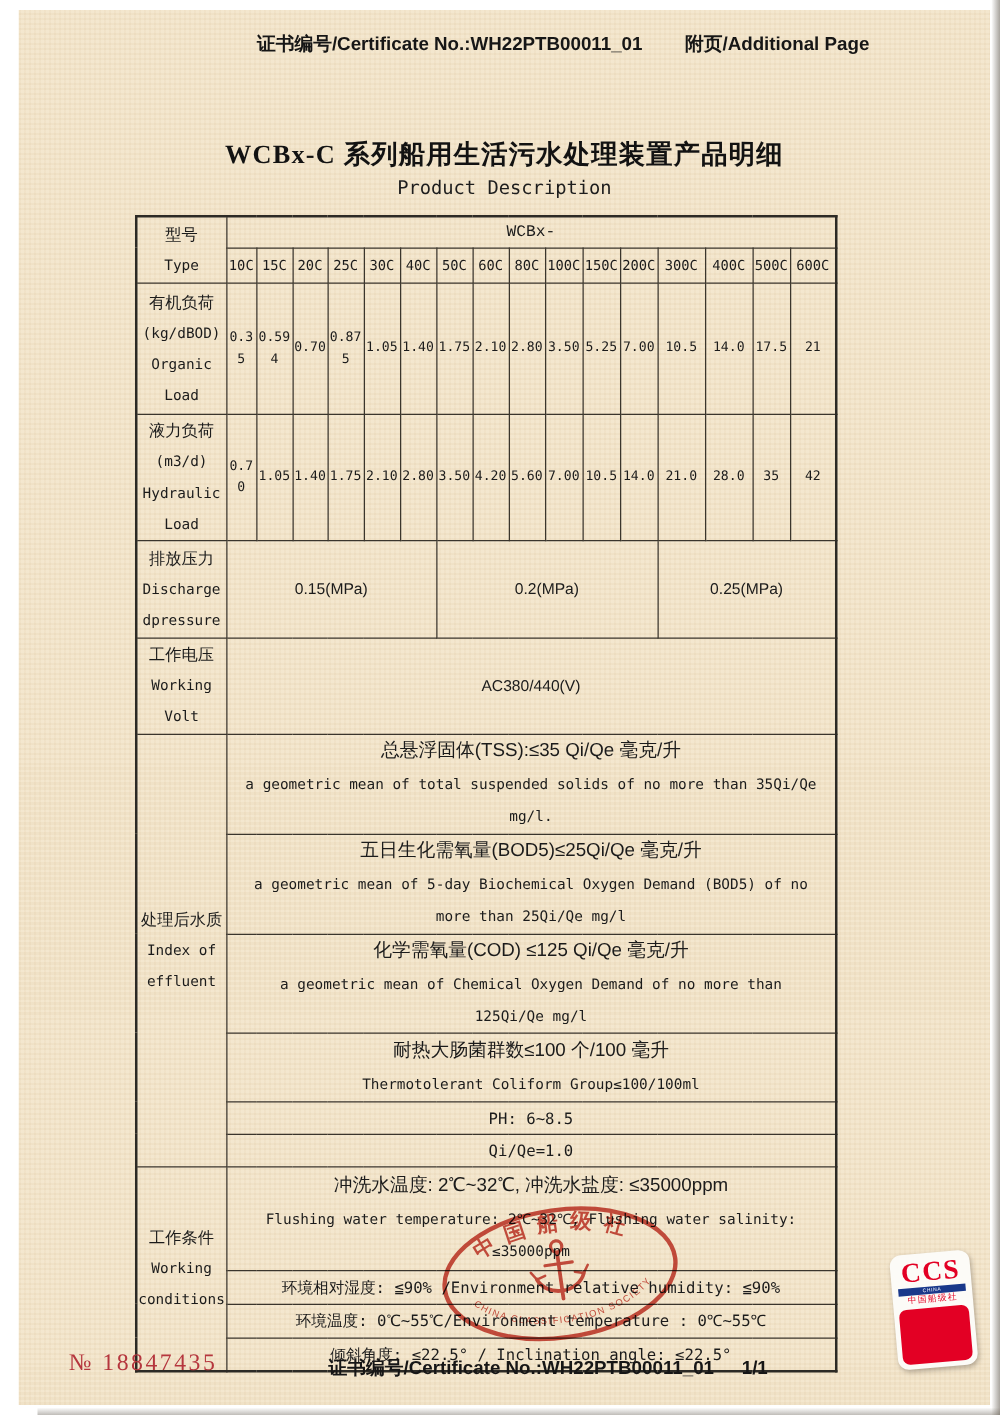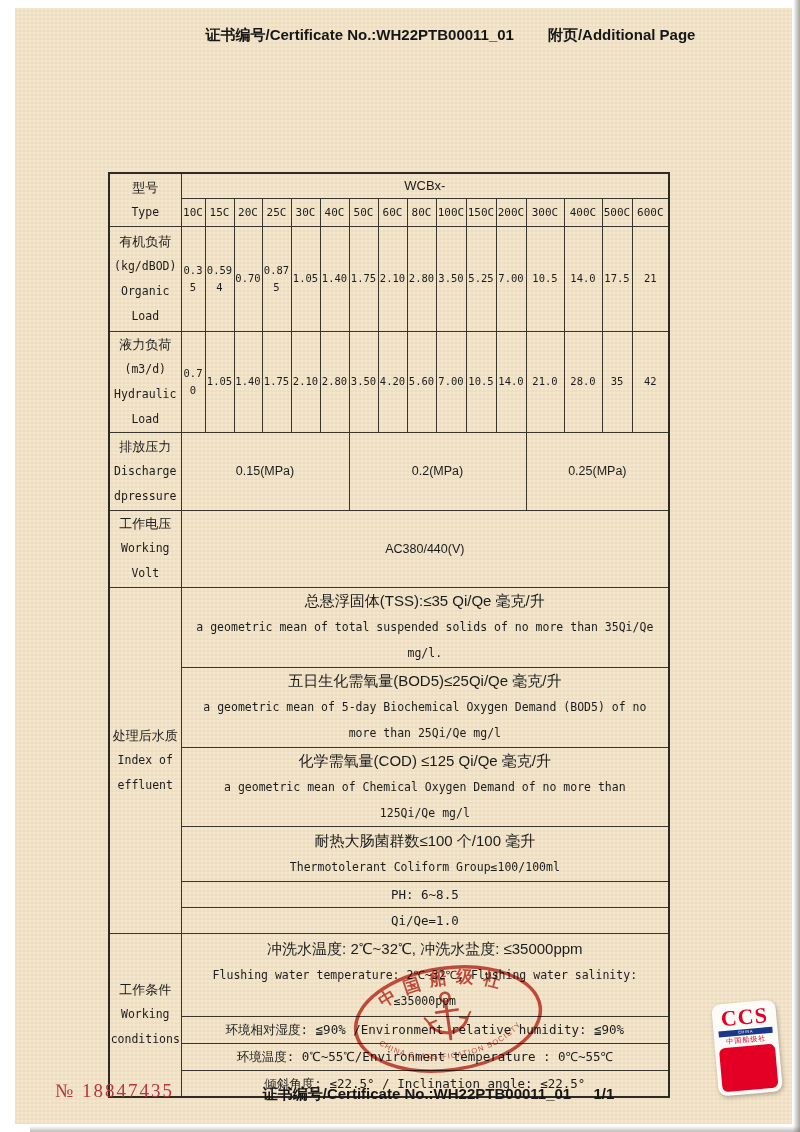--- a/index.html
+++ b/index.html
@@ -26,21 +26,21 @@
              table-layout:fixed;background:transparent;border:2px solid #2c2a25;}
   table.spec td, table.spec th{border:1px solid #3a352c;padding:0;text-align:center;
              vertical-align:middle;font-weight:normal;color:#1b1b1b;overflow:hidden;}
   .zh{font-size:13px;line-height:25px;}
   .en{font-family:"DejaVu Sans Mono","Liberation Mono",monospace;font-size:11.5px;line-height:25px;}
   .label-cell div{line-height:25px;}
   .model{font-family:"DejaVu Sans Mono","Liberation Mono",monospace;font-size:11px;}
   .num{font-family:"DejaVu Sans Mono","Liberation Mono",monospace;font-size:10.5px;
        word-break:break-all;line-height:1.55;}
   .mval{font-family:Liberation Sans, sans-serif;font-size:12.5px;}
-  .series{font-family:Liberation Sans, sans-serif;font-size:13px;font-weight:bold;}
+  .series{font-family:Liberation Mono, monospace;font-size:13px;font-weight:bold;}
   .cline-zh{font-size:15px;line-height:26px;}
   .cline-en{font-family:"DejaVu Sans Mono","Liberation Mono",monospace;font-size:11.5px;line-height:26px;}
   .cline-mix{font-family:"DejaVu Sans Mono","Liberation Mono",monospace;font-size:12.5px;line-height:25px;margin-left:12px;}
 
   .stamp{position:absolute;left:333px;top:952px;width:200px;height:118px;
          transform:rotate(-8deg);opacity:0.88;mix-blend-mode:multiply;pointer-events:none;}
 
   .badge{position:absolute;left:700px;top:994px;width:64px;height:92px;transform:rotate(-5deg);
          background:#fcfbf7;border-radius:9px;box-shadow:1px 2px 4px rgba(60,50,40,0.35);}
   .badge-acronym{text-align:center;margin-top:4px;font-family:"Liberation Serif",serif;font-weight:bold;
@@ -59,20 +59,22 @@
 </head>
 <body>
 
 <div class="page">
 
   <div class="doc-header">
     <span>证书编号/Certificate No.:WH22PTB00011_01</span>
     <span>附页/Additional Page</span>
   </div>
 
+  <div class="title">WCBx-C 系列船用生活污水处理装置产品明细</div>
+  <div class="subtitle">Product Description</div>
 
   <table class="spec">
     <colgroup>
       <col style="width:72px">
         <col style="width:24px">
         <col style="width:29px">
         <col style="width:28px">
       <col style="width:29px">
         <col style="width:29px">
         <col style="width:29px">

